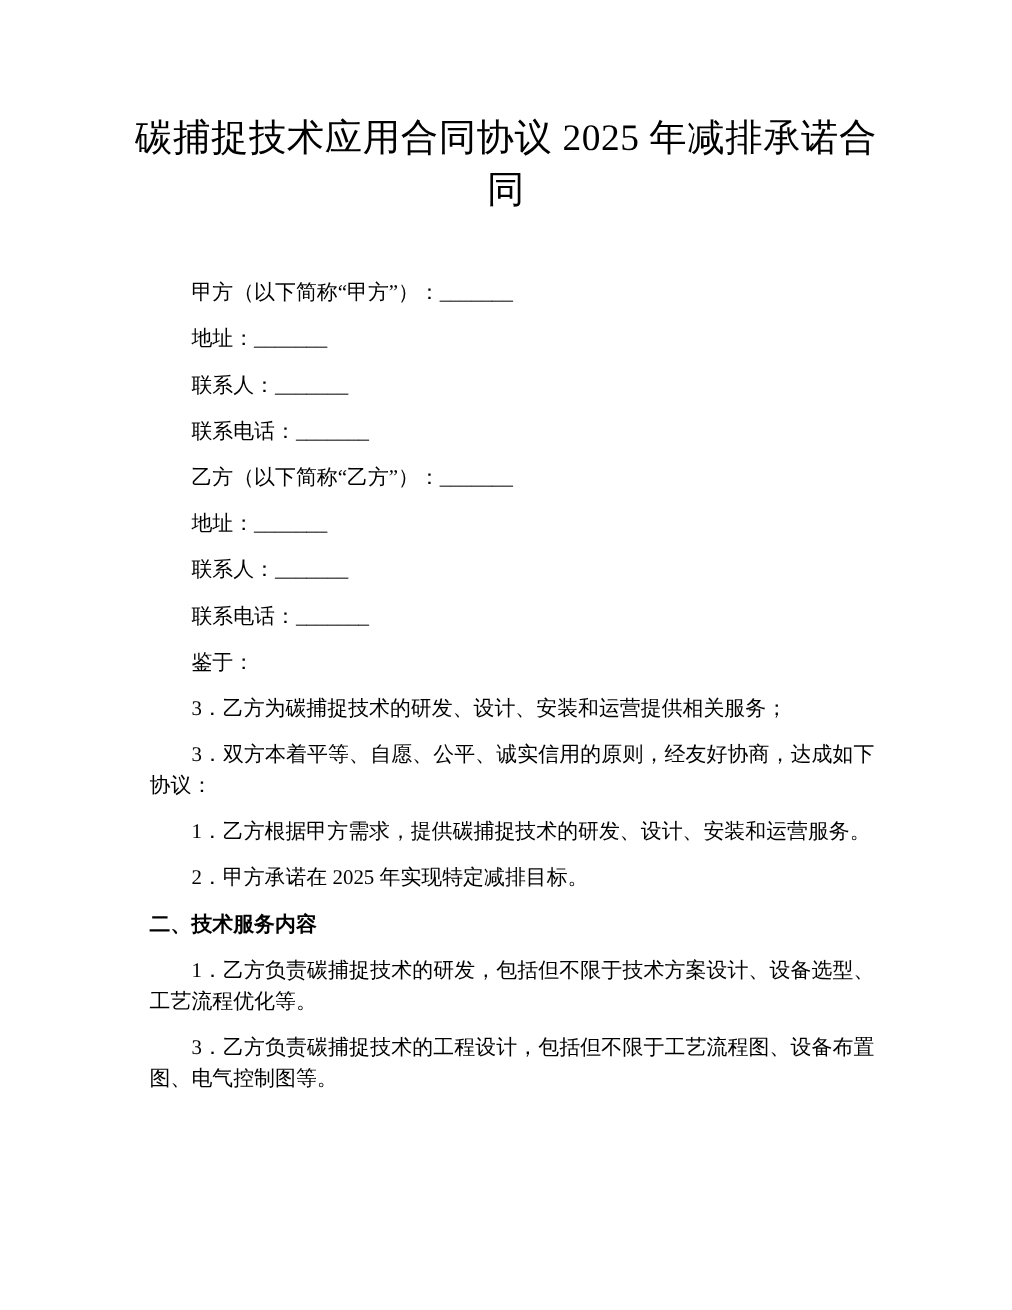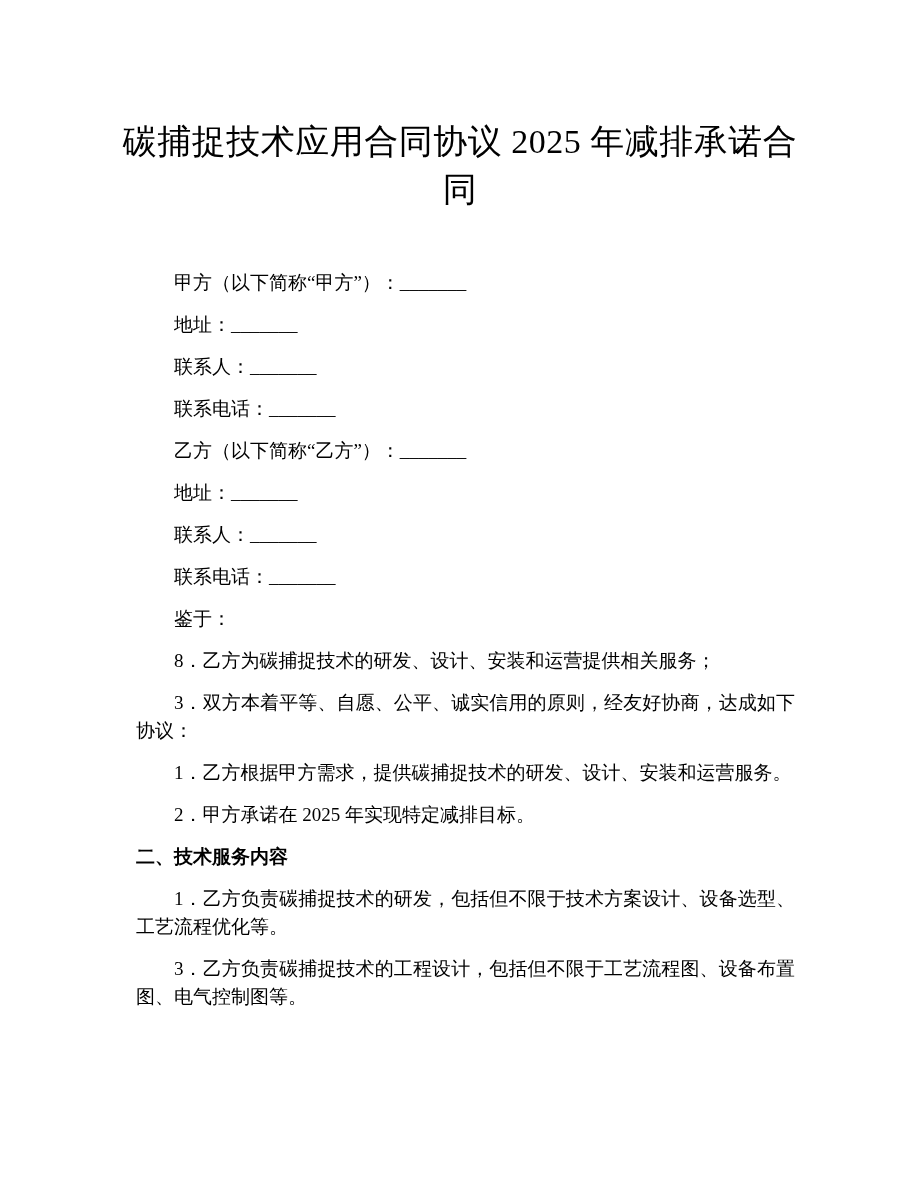--- a/index.html
+++ b/index.html
@@ -15,21 +15,21 @@
     overflow: hidden;
   }
   .page {
     width: 920px;
     height: 1191px;
     box-sizing: border-box;
     padding-top: 102px;
   }
   .doc-title {
     width: 696px;
-    margin: 16px auto;
+    margin: 0 auto;
     font-size: 34px;
     font-weight: normal;
     line-height: 48px;
     text-align: center;
     letter-spacing: 0.5px;
   }
   .content {
     width: 670px;
     margin: 55px auto 0 auto;
   }
@@ -54,21 +54,21 @@
   <div class="content">
       <p class="para indent">甲方（以下简称“甲方”）：_______</p>
       <p class="para indent">地址：_______</p>
       <p class="para indent">联系人：_______</p>
       <p class="para indent">联系电话：_______</p>
       <p class="para indent">乙方（以下简称“乙方”）：_______</p>
       <p class="para indent">地址：_______</p>
       <p class="para indent">联系人：_______</p>
       <p class="para indent">联系电话：_______</p>
       <p class="para indent">鉴于：</p>
-      <p class="para indent">8．乙方为碳捕捉技术的研发、设计、安装和运营提供相关服务；</p>
+      <p class="para indent">3．乙方为碳捕捉技术的研发、设计、安装和运营提供相关服务；</p>
       <p class="para indent">3．双方本着平等、自愿、公平、诚实信用的原则，经友好协商，达成如下协议：</p>
       <p class="para indent">1．乙方根据甲方需求，提供碳捕捉技术的研发、设计、安装和运营服务。</p>
       <p class="para indent">2．甲方承诺在 2025 年实现特定减排目标。</p>
       <p class="para heading">二、技术服务内容</p>
       <p class="para indent">1．乙方负责碳捕捉技术的研发，包括但不限于技术方案设计、设备选型、工艺流程优化等。</p>
       <p class="para indent">3．乙方负责碳捕捉技术的工程设计，包括但不限于工艺流程图、设备布置图、电气控制图等。</p>
     </div>
 </div>
 
 </body></html>

